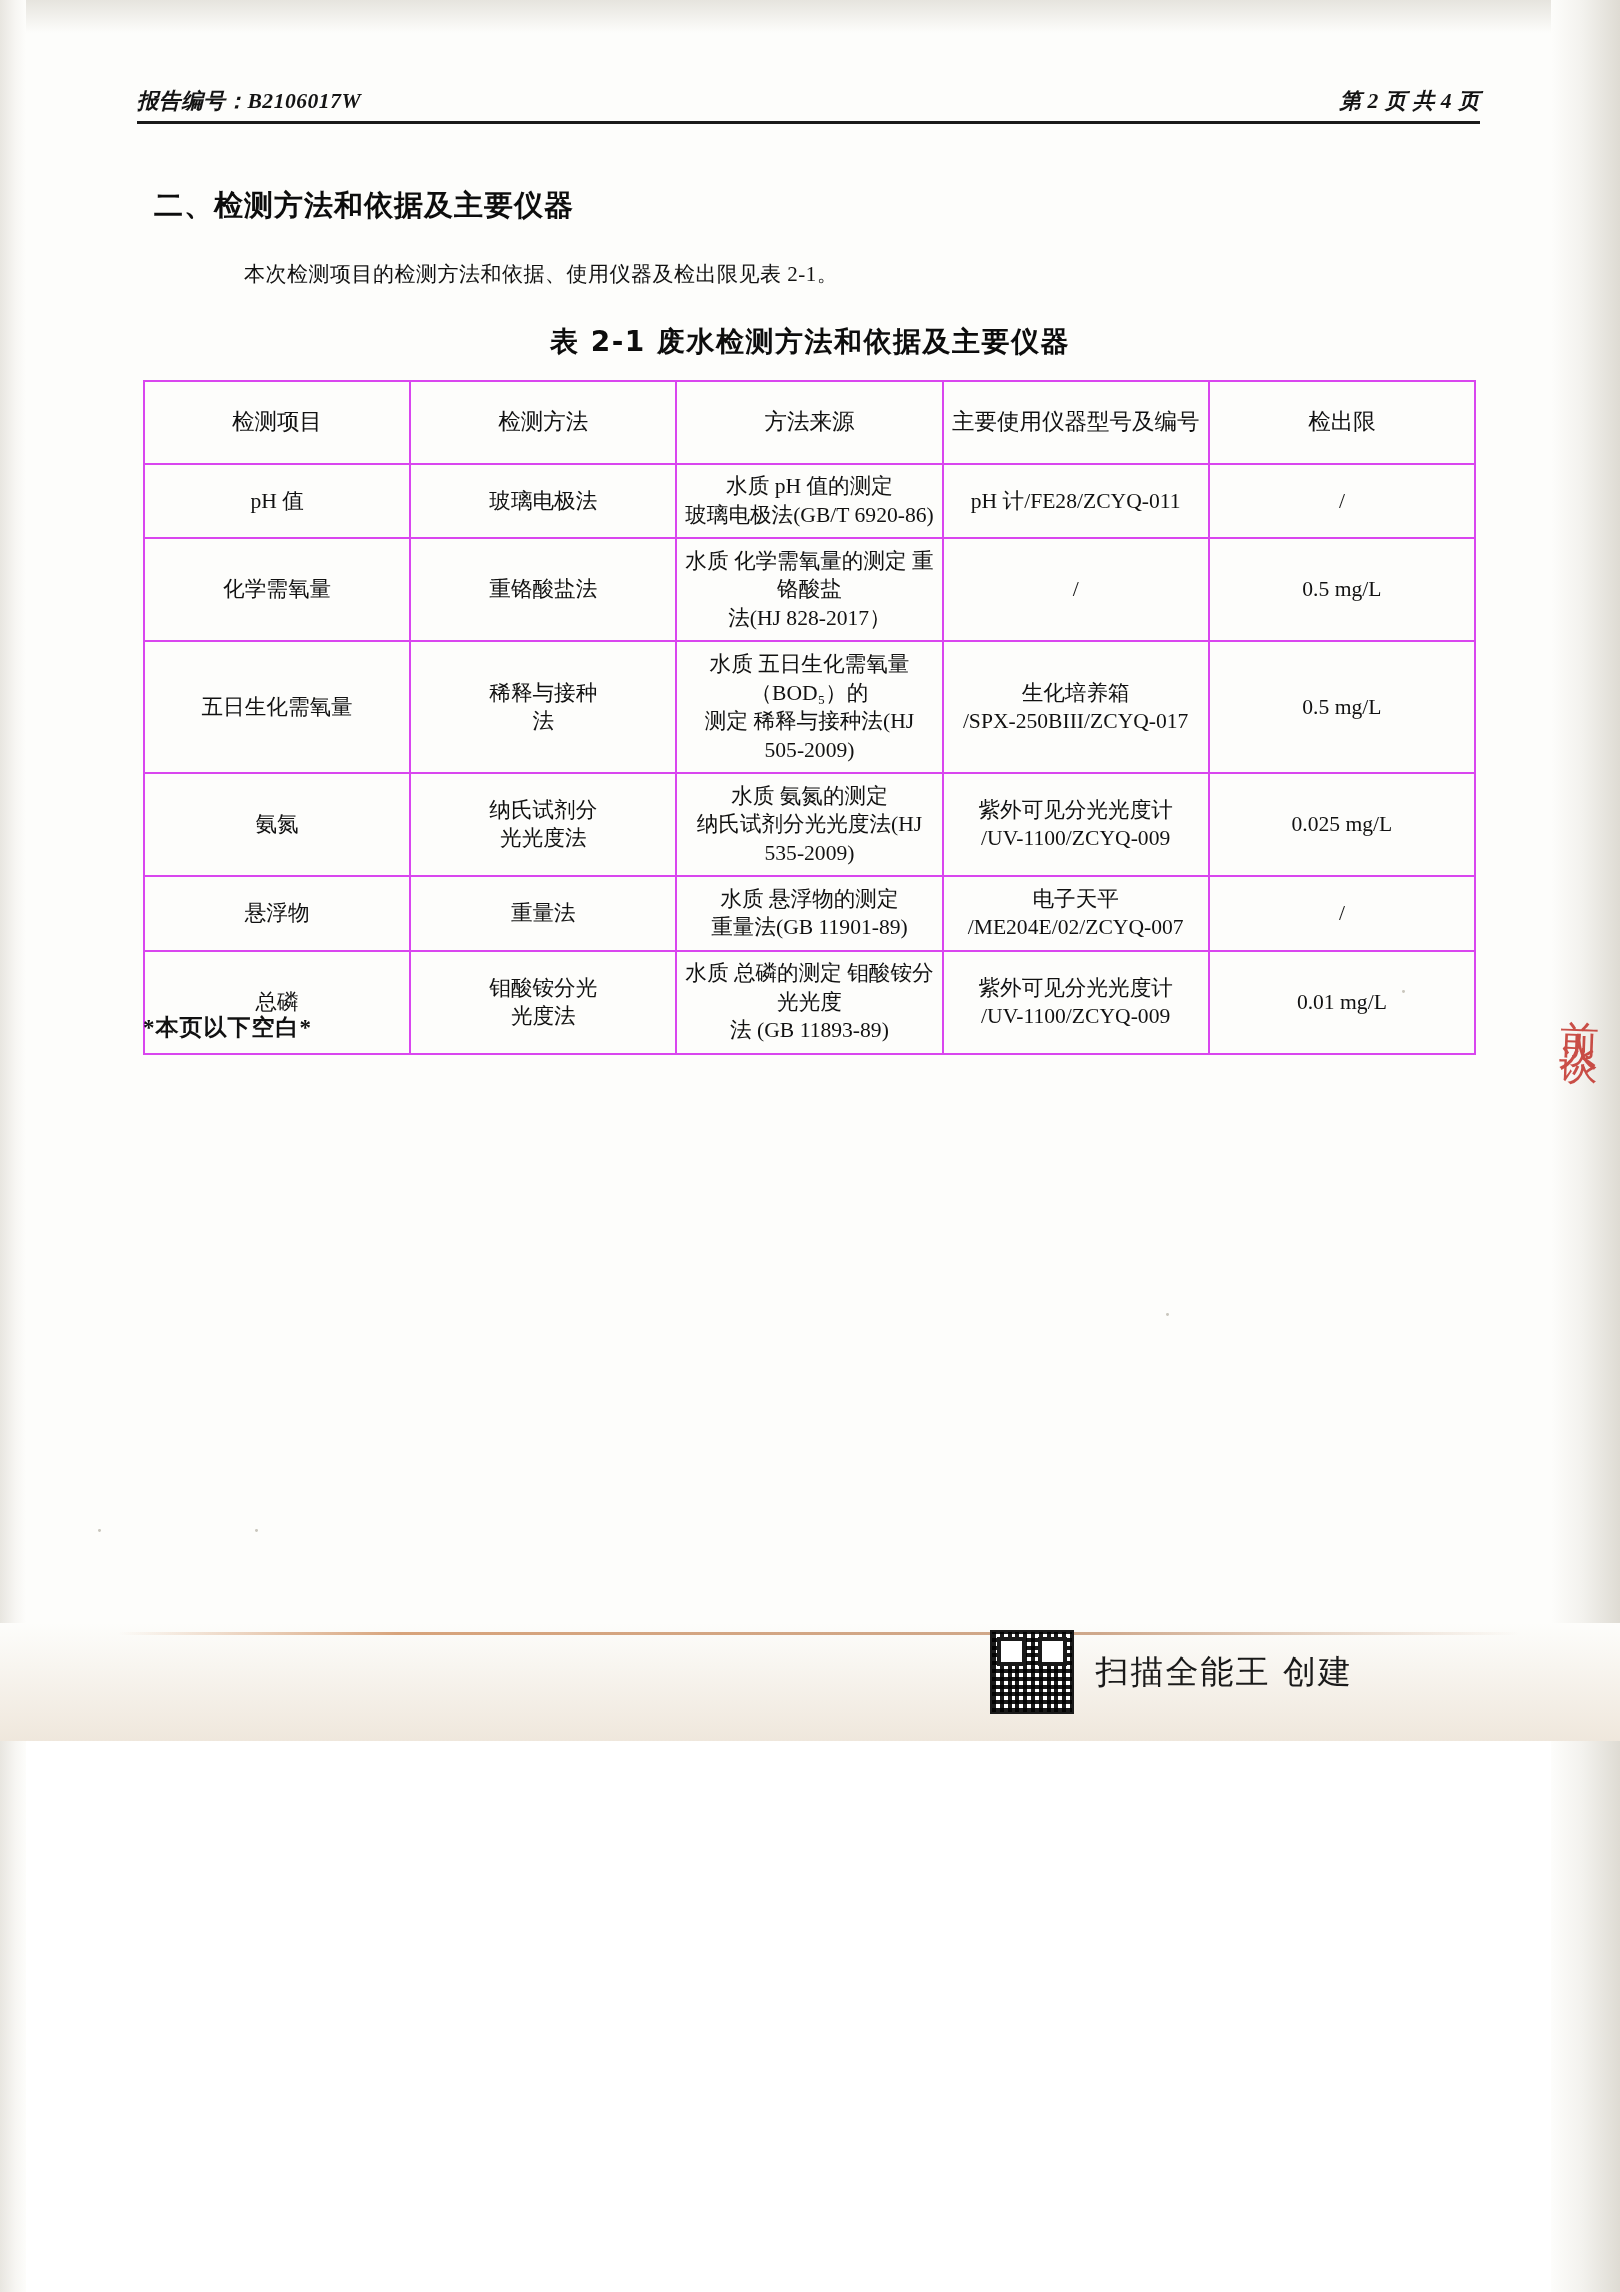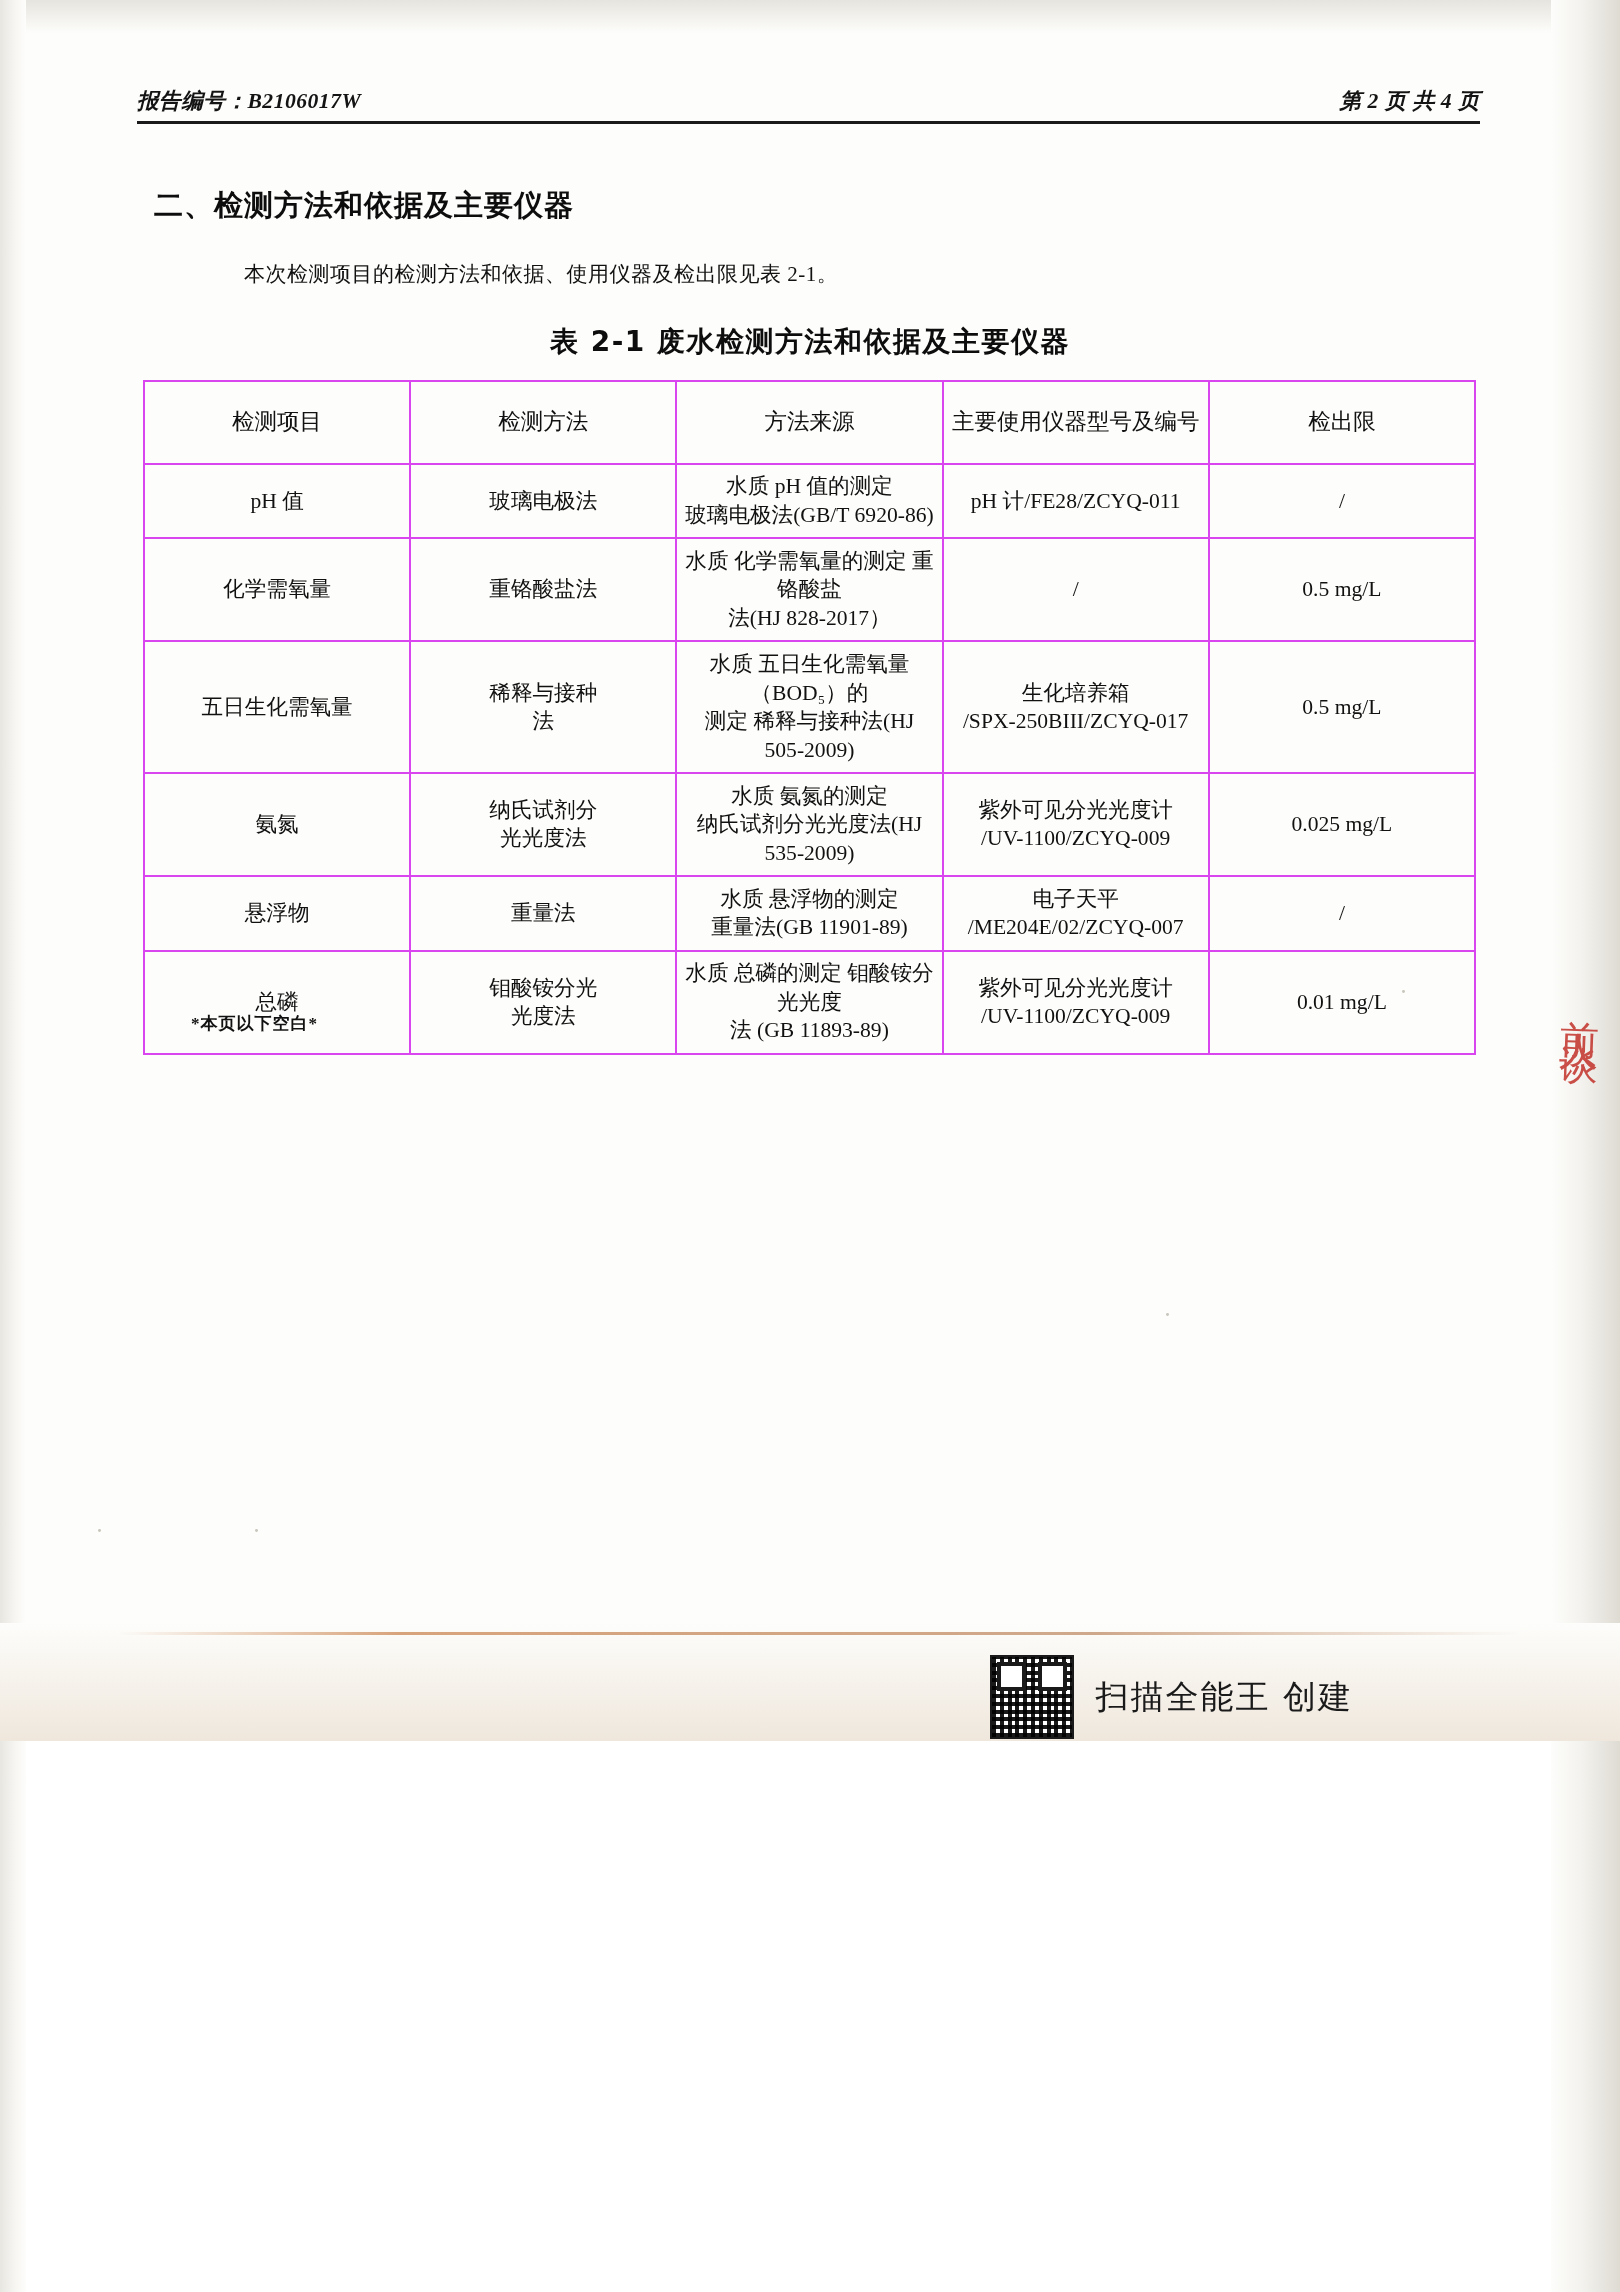--- a/index.html
+++ b/index.html
@@ -141,25 +141,24 @@
   td.c2 { width: 407px; }
   td.c3 { width: 363px; }
   td.c4 { width: 172px; }
   .row-h { height: 69px; }
   .cell-multiline { white-space: pre-line; }
 
   .blank-note {
     position: absolute;
     left: 143px;
     top: 1012px;
-    font-size: 17px;
+    font-size: 23px;
     font-weight: bold;
     letter-spacing: 1px;
     color: #111;
-    margin-left: 48px;
   }
 
   
   .red-mark {
     position: absolute;
     right: 17.6px;
     top: 990px;
     width: 55px;
     height: 294px;
     color: #c02a22;
@@ -168,21 +167,21 @@
     writing-mode: vertical-rl;
     font-family: "DejaVu Sans", "Liberation Sans", sans-serif;
     opacity: 0.82;
     transform: rotate(2deg);
   }
 
   
   .footer-wm {
     position: absolute;
     left: 990px;
-    bottom: 2px;
+    bottom: 27px;
     display: flex;
     align-items: center;
     gap: 21.6px;
   }
   .qr {
     width: 84px;
     height: 84px;
     background:
       repeating-linear-gradient(90deg, #1a1a1a 0 3.9px, #ffffff 3.9px 7.8px),
       repeating-linear-gradient(0deg, #1a1a1a 0 3.9px, #ffffff 3.9px 7.8px);

